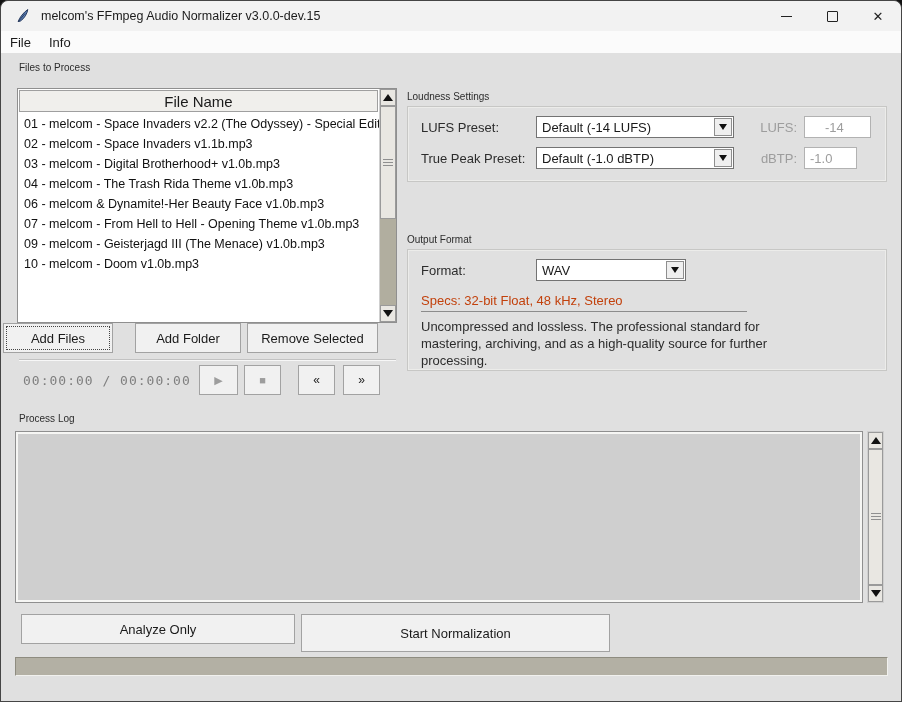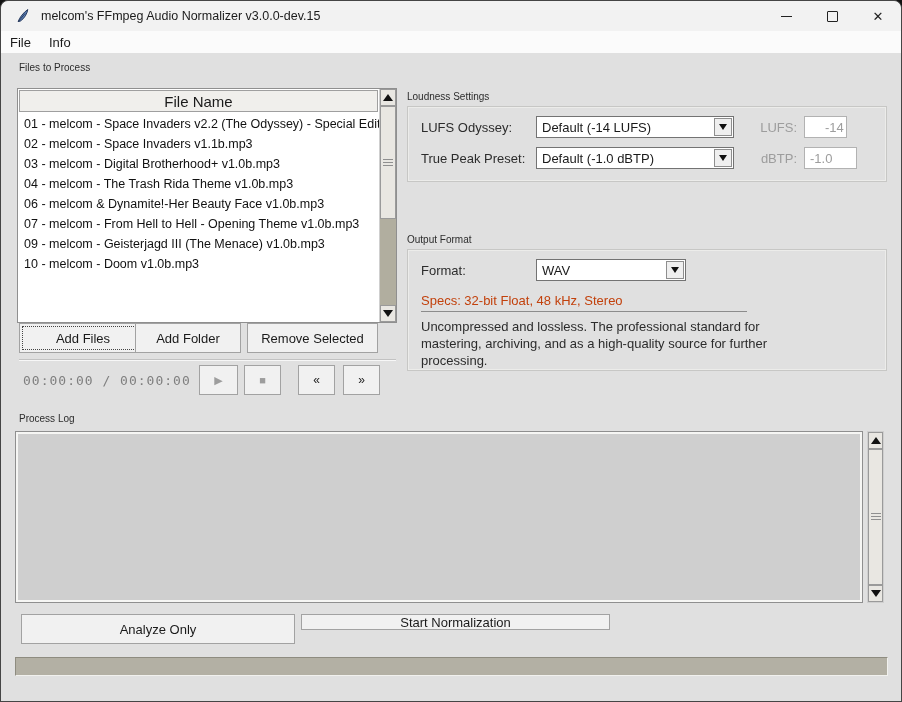--- a/index.html
+++ b/index.html
@@ -132,21 +132,21 @@
         <div class="sb-thumb" style="top:0;height:57%;">
           <span class="grip"></span>
         </div>
       </div>
       <div class="sb-btn">
         <i class="tri-down"></i>
       </div>
     </div>
   </div>
 
-  <div class="btn focus" style="left:18px;top:322px;width:128px;height:30px;">Add Files</div>
+  <div class="btn focus" style="left:2px;top:322px;width:110px;height:30px;">Add Files</div>
   <div class="btn" style="left:134px;top:322px;width:106px;height:30px;">Add Folder</div>
   <div class="btn" style="left:246px;top:322px;width:131px;height:30px;">Remove Selected</div>
 
   <div class="hsep"></div>
 
   <div class="time-display">00:00:00 / 00:00:00</div>
   <div class="btn" style="left:198px;top:364px;width:39px;height:30px;">
     <span class="transport-glyph">▶</span>
   </div>
   <div class="btn" style="left:243px;top:364px;width:37px;height:30px;">
@@ -155,29 +155,29 @@
   <div class="btn" style="left:297px;top:364px;width:37px;height:30px;">
     <span class="skip-glyph">«</span>
   </div>
   <div class="btn" style="left:342px;top:364px;width:37px;height:30px;">
     <span class="skip-glyph">»</span>
   </div>
 
   <div class="group-label" style="left:406px;top:90px;">Loudness Settings</div>
   <div class="frame" style="left:406px;top:105px;width:478px;height:74px;"></div>
 
-  <div class="field-label" style="left:420px;top:119px;">LUFS Odyssey:</div>
+  <div class="field-label" style="left:420px;top:119px;">LUFS Preset:</div>
   <div class="combo" style="left:535px;top:115px;width:198px;">
     <span class="combo-text">Default (-14 LUFS)</span>
     <span class="combo-btn">
       <i class="tri-down" style="border-left-width:4px;border-right-width:4px;border-top-width:6px;"></i>
     </span>
   </div>
   <div class="field-label disabled" style="left:756px;top:119px;width:40px;text-align:right;">LUFS:</div>
-  <input class="entry" style="left: 803px; top: 115px; width: 43px; padding-left: 20px;" readonly="" value="-14">
+  <input class="entry" style="left: 803px; top: 115px; width: 67px; padding-left: 20px;" readonly="" value="-14">
 
   <div class="field-label" style="left:420px;top:150px;">True Peak Preset:</div>
   <div class="combo" style="left:535px;top:146px;width:198px;">
     <span class="combo-text">Default (-1.0 dBTP)</span>
     <span class="combo-btn">
       <i class="tri-down" style="border-left-width:4px;border-right-width:4px;border-top-width:6px;"></i>
     </span>
   </div>
   <div class="field-label disabled" style="left:756px;top:150px;width:40px;text-align:right;">dBTP:</div>
   <input class="entry" style="left: 803px; top: 146px; width: 53px;" readonly="" value="-1.0">
@@ -206,19 +206,19 @@
       <div class="sb-thumb" style="top:0;bottom:0;">
         <span class="grip"></span>
       </div>
     </div>
     <div class="sb-btn">
       <i class="tri-down"></i>
     </div>
   </div>
 
   <div class="btn" style="left:20px;top:613px;width:274px;height:30px;">Analyze Only</div>
-  <div class="btn" style="left:300px;top:613px;width:309px;height:16px;">Start Normalization</div>
+  <div class="btn" style="left:300px;top:613px;width:309px;height:38px;">Start Normalization</div>
   <div class="btn disabled" style="left:615px;top:613px;width:271px;height:14px;margin-top:44px;">Cancel</div>
 
   <div class="progressbar"></div>
   <div class="statusbar">16 file(s) selected.</div>
 
 </div>
 
 </body></html>

